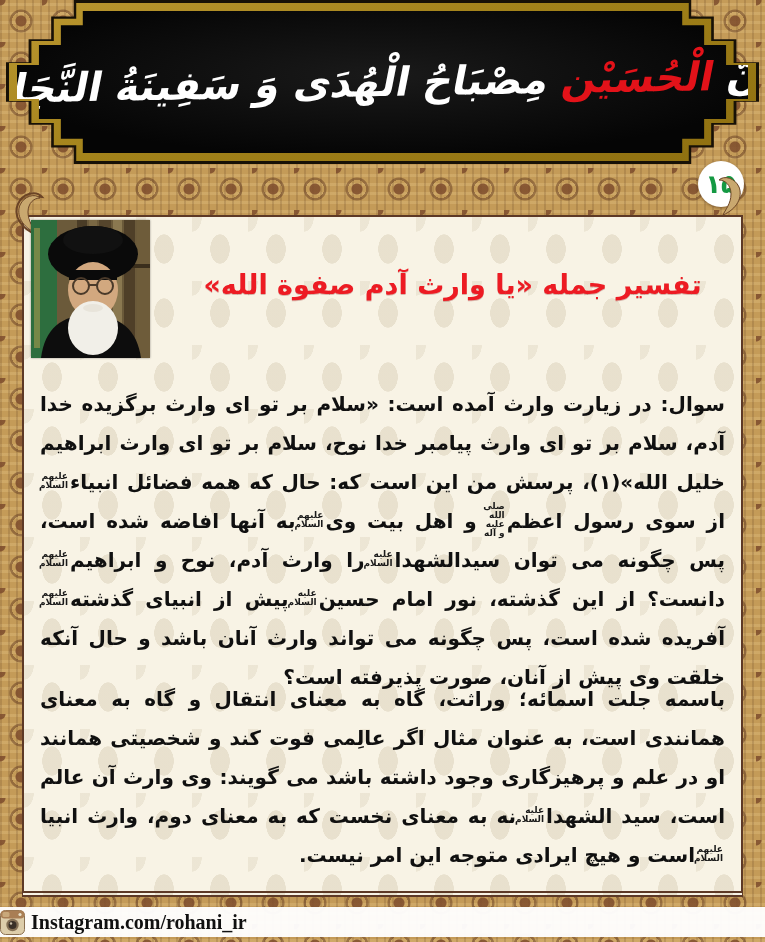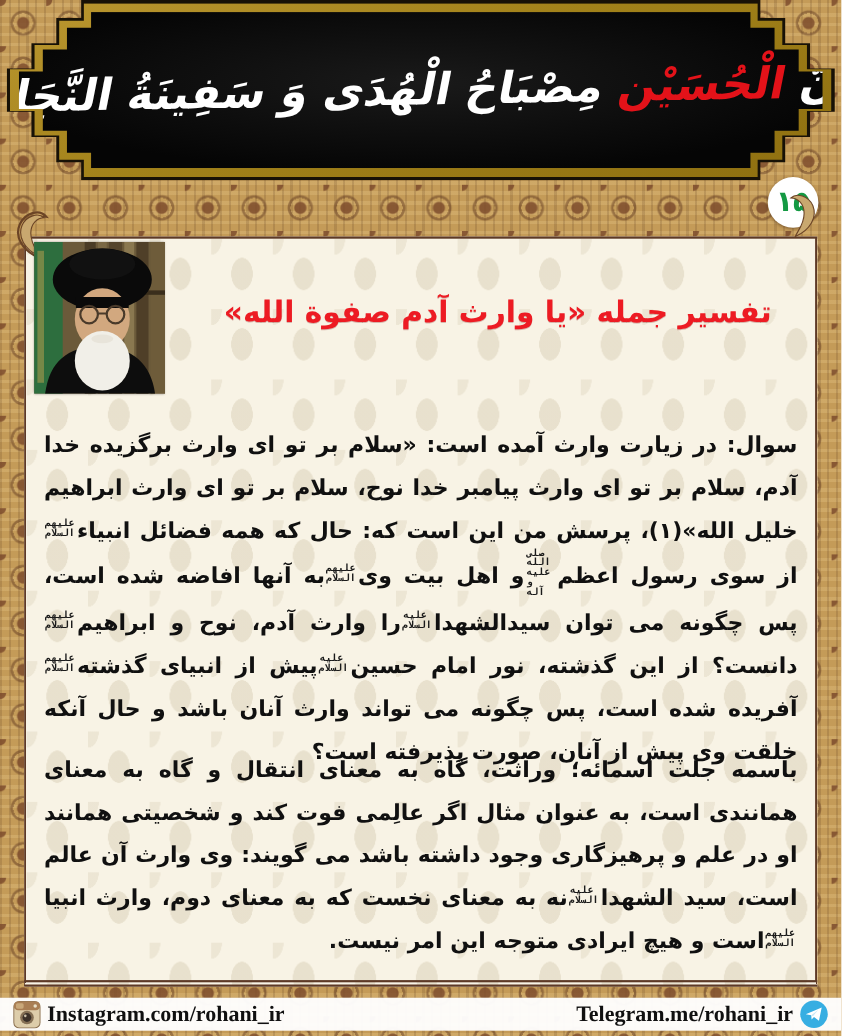--- a/index.html
+++ b/index.html
@@ -63,38 +63,38 @@
     position:absolute;top:52px;left:148px;right:8px;text-align:center;direction:rtl;
     color:#ed1b23;font-size:27px;font-weight:bold;text-shadow:0 1px 0 rgba(120,0,0,.25);
   }
   .para{
     position:absolute;left:16px;right:16px;direction:rtl;text-align:justify;
     color:#101010;font-size:20px;font-weight:bold;line-height:39px;
   }
   .question{top:148px;}
   .answer{top:443px;}
   .hon{
-    display:inline-block;width:26px;font-size:9px;line-height:9px;text-align:left;
-    vertical-align:middle;margin:0 2px;transform:translateY(-3px);font-weight:bold;color:#1a1a1a;font-family:Liberation Mono, monospace;
+    display:inline-block;width:26px;font-size:9px;line-height:9px;text-align:right;
+    vertical-align:middle;margin:0 2px;transform:translateY(-3px);font-weight:bold;color:#1a1a1a;
   }
   .answer-heading{
     position:absolute;top:370px;left:14px;right:14px;direction:rtl;text-align:right;
     color:#ed1b23;font-size:21px;font-weight:bold;
   }
   .answer-heading .small-paren{font-size:13px;}
   .footnote{
     position:absolute;top:618px;left:14px;right:14px;direction:rtl;text-align:justify;
     color:#e0392b;font-size:16px;font-weight:bold;line-height:31px;
   }
 
   
   .footer-bar{
     position:absolute;left:0;right:0;top:907px;height:30px;
     background:rgba(255,255,255,.96);
-    display:flex;align-items:center;justify-content:space-between;padding:0 12px;box-sizing:border-box;
+    display:flex;align-items:center;justify-content:space-between;padding:0 0;box-sizing:border-box;
     font-family:"Liberation Serif",serif;font-weight:bold;font-size:20px;color:#101010;
   }
   .footer-side{display:flex;align-items:center;gap:6px;}
 </style>
 </head>
 <body>
 
 <div class="page">
 
   <div class="banner">
@@ -161,23 +161,15 @@
         <rect x="0.5" y="0.5" width="24" height="24" rx="5" fill="#ddcdaa" stroke="#8a7050"></rect>
         <rect x="0.5" y="0.5" width="24" height="8" rx="4" fill="#a97e54"></rect>
         <rect x="2.5" y="2" width="7" height="5" rx="1.5" fill="#c9a87a"></rect>
         <circle cx="20" cy="4.5" r="1.6" fill="#e8e0c8"></circle>
         <circle cx="12.5" cy="15" r="6.2" fill="#857055"></circle>
         <circle cx="12.5" cy="15" r="4" fill="#3a3028"></circle>
         <circle cx="11" cy="13.5" r="1.2" fill="#cabfa8"></circle>
       </svg>
       <span>Instagram.com/rohani_ir</span>
     </div>
-    <div class="footer-side">
-      <span>Telegram.me/rohani_ir</span>
-      <svg width="26" height="26" viewBox="0 0 26 26">
-        <circle cx="13" cy="13" r="12.5" fill="#37aee2"></circle>
-        <path d="M5.5 13 L20 7 L17.5 19 L13 15.5 L10.8 17.8 L10.5 14 Z" fill="#ffffff"></path>
-        <path d="M10.5 14 L17 9 L12 14.8 Z" fill="#c8e7f5"></path>
-      </svg>
-    </div>
   </div>
 
 </div>
 
 </body></html>

